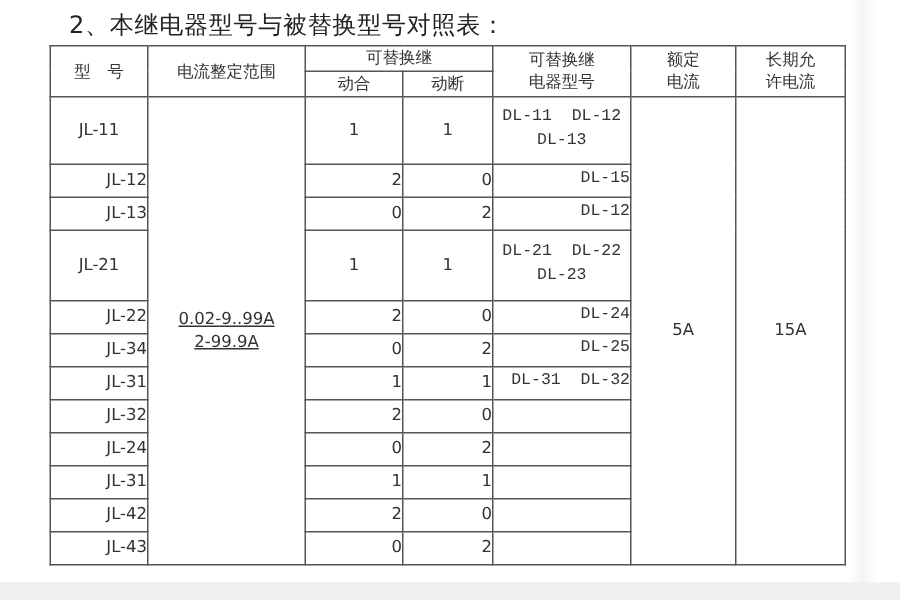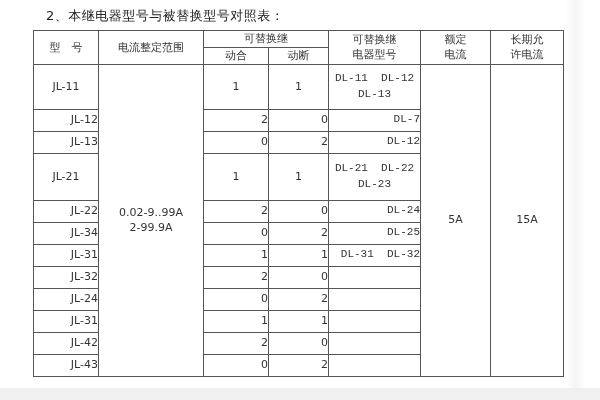--- a/index.html
+++ b/index.html
@@ -15,21 +15,21 @@
   }
   .page {
     position: absolute;
     inset: 0;
     background: #ffffff;
   }
   .title {
     position: absolute;
     left: 46px;
     top: 7px;
-    font-size: 13px;
+    font-size: 16px;
     color: #222222;
     letter-spacing: 0.5px;
     white-space: pre;
   }
   table.spec {
     position: absolute;
     left: 33px;
     top: 30px;
     width: 530px;
     border-collapse: collapse;
@@ -47,21 +47,21 @@
     line-height: 1.45;
     overflow: hidden;
   }
   
   tr.hr1 td { height: 13px; }
   tr.hr2 td { height: 16px; }
   tr.rh-std td { height: 21px; text-align: right; }
   tr.rh-tall1 td { height: 44px; }
   tr.rh-tall2 td { height: 46px; }
   
-  td.c-range { line-height: 1.95; }
+  td.c-range { line-height: 1.95; text-decoration: underline; }
   td.c-replace {
     text-align: left;
     padding-left: 13px;
     line-height: 1.95;
     font-family: Liberation Mono, monospace;
   }
   td.c-head { line-height: 1.5; }
   
   .edge-right {
     position: absolute;
@@ -126,21 +126,21 @@
       <td class="c-replace">DL-11&nbsp; DL-12
 DL-13</td>
       <td rowspan="12">5A</td>
       <td rowspan="12">15A</td>
     </tr>
 
     <tr class="rh-std">
       <td>JL-12</td>
       <td>2</td>
       <td>0</td>
-      <td class="c-replace">DL-7</td>
+      <td class="c-replace">DL-15</td>
     </tr>
 
     <tr class="rh-std">
       <td>JL-13</td>
       <td>0</td>
       <td>2</td>
       <td class="c-replace">DL-12</td>
     </tr>
 
     <tr class="rh-tall2">

